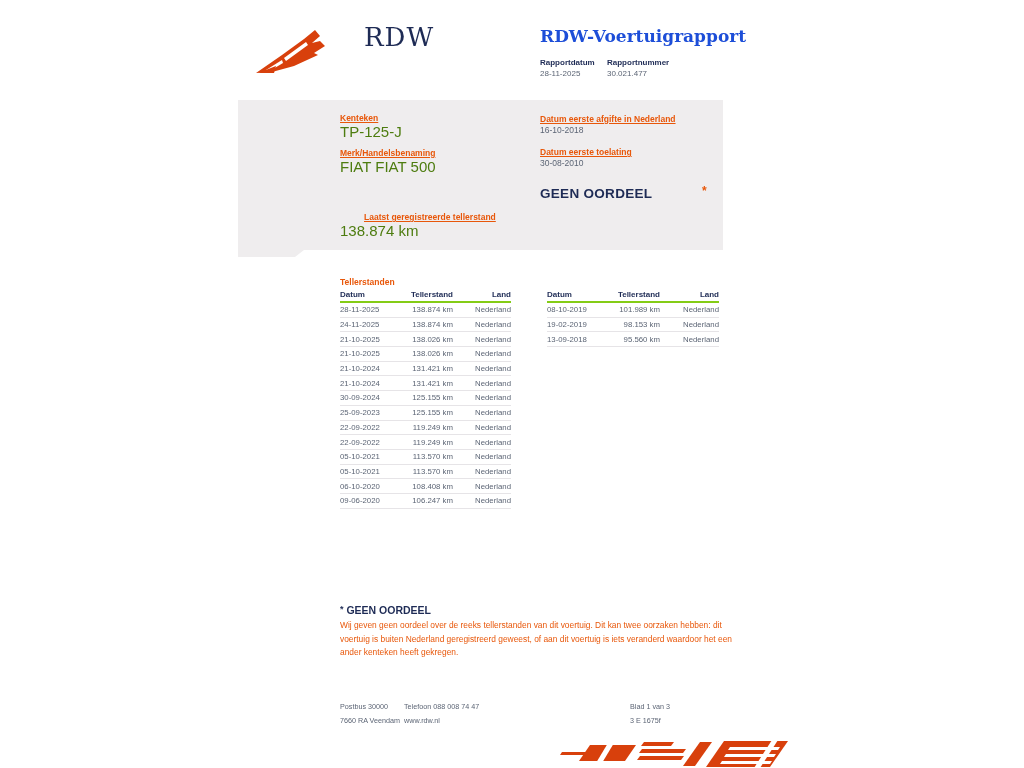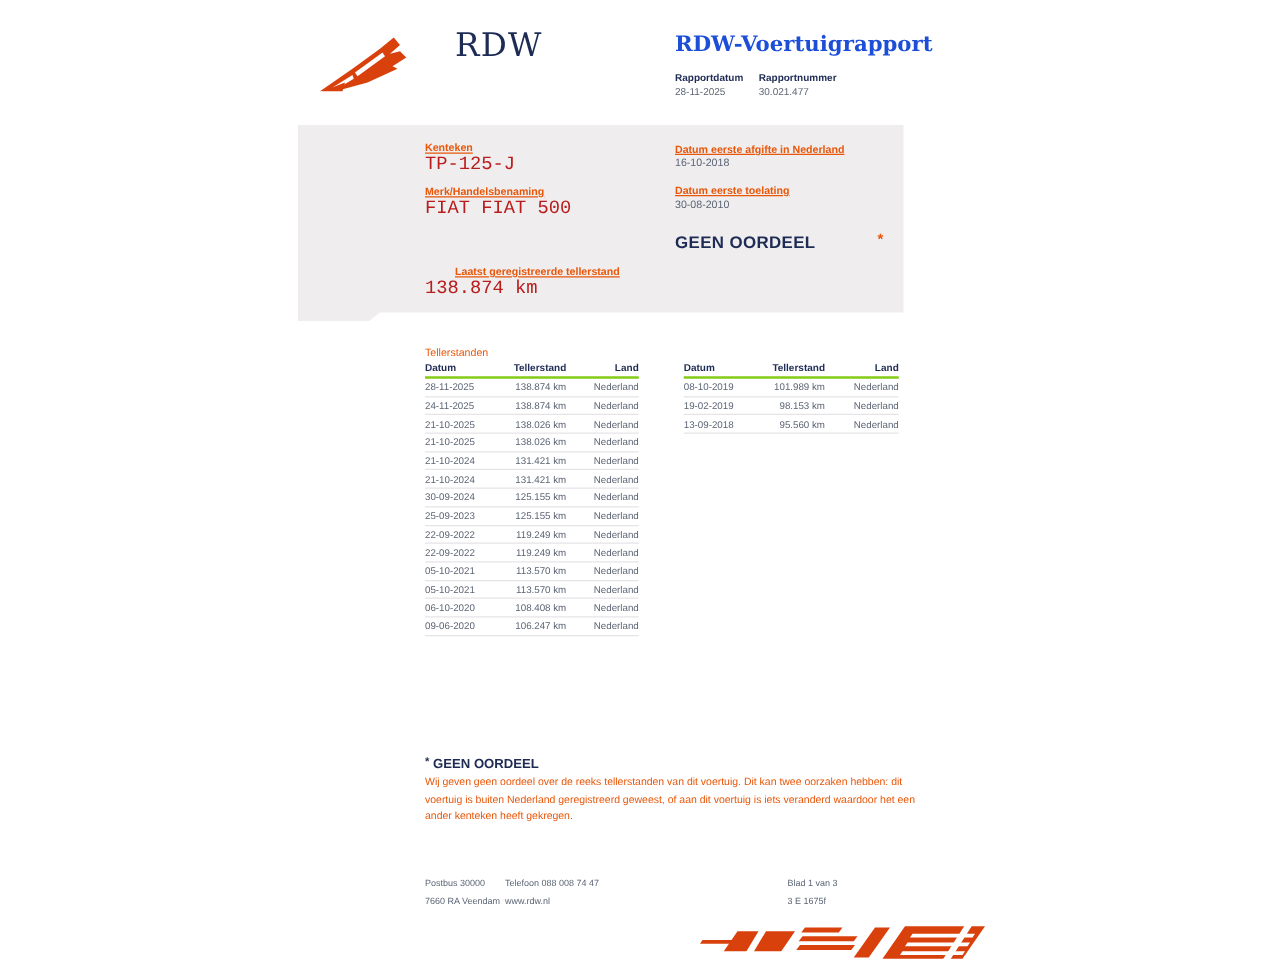--- a/index.html
+++ b/index.html
@@ -15,27 +15,27 @@
   .report-title { left:540px; top:26px; font-family:"DejaVu Serif", serif; font-weight:bold; font-size:17px; color:#1d4ed8; }
   .meta-label { top:58px; font-size:8px; font-weight:bold; color:#1E2B55; }
   .meta-value { top:69px; font-size:8px; color:#5C6575; }
 
   
   .panel {
     left:238px; top:100px; width:485px; height:157px; background:#EFEDEE;
     clip-path: polygon(0 0, 485px 0, 485px 150px, 66px 150px, 57px 157px, 0 157px);
   }
   .lbl { font-size:8.5px; font-weight:bold; color:#E8570A;text-decoration:underline; }
-  .big-val { font-family:Liberation Mono, monospace; font-size:15px; color:#b91c1c; }
+  .big-val { font-family:Liberation Sans, sans-serif; font-size:15px; color:#4d7c0f; }
   .sm-val { font-size:8.5px; color:#5C6575; }
   .oordeel { font-size:13.5px; font-weight:bold; color:#1E2B55; letter-spacing:.3px; }
   .star { color:#E8570A; font-size:12px; font-weight:bold; }
 
   
-  .section-title { left:340px; top:277px; font-size:8.5px; font-weight:normal; color:#E8570A; }
+  .section-title { left:340px; top:277px; font-size:8.5px; font-weight:bold; color:#E8570A; }
   .odo-table { top:290px; }
   .t-head { display:flex; border-bottom:2px solid #84cc16; padding-bottom:2px; }
   .t-head span { font-size:8px; font-weight:bold; color:#1E2B55; }
   .t-row { display:flex; align-items:center; height:14.7px; border-bottom:1px solid #E6E4E7; }
   .t-row span { font-size:7.8px; color:#5C6575; }
   .c-datum { width:62px; text-align:left; }
   .c-teller { width:51px; text-align:right; }
   .c-land { flex:1; text-align:right; }
 
   

